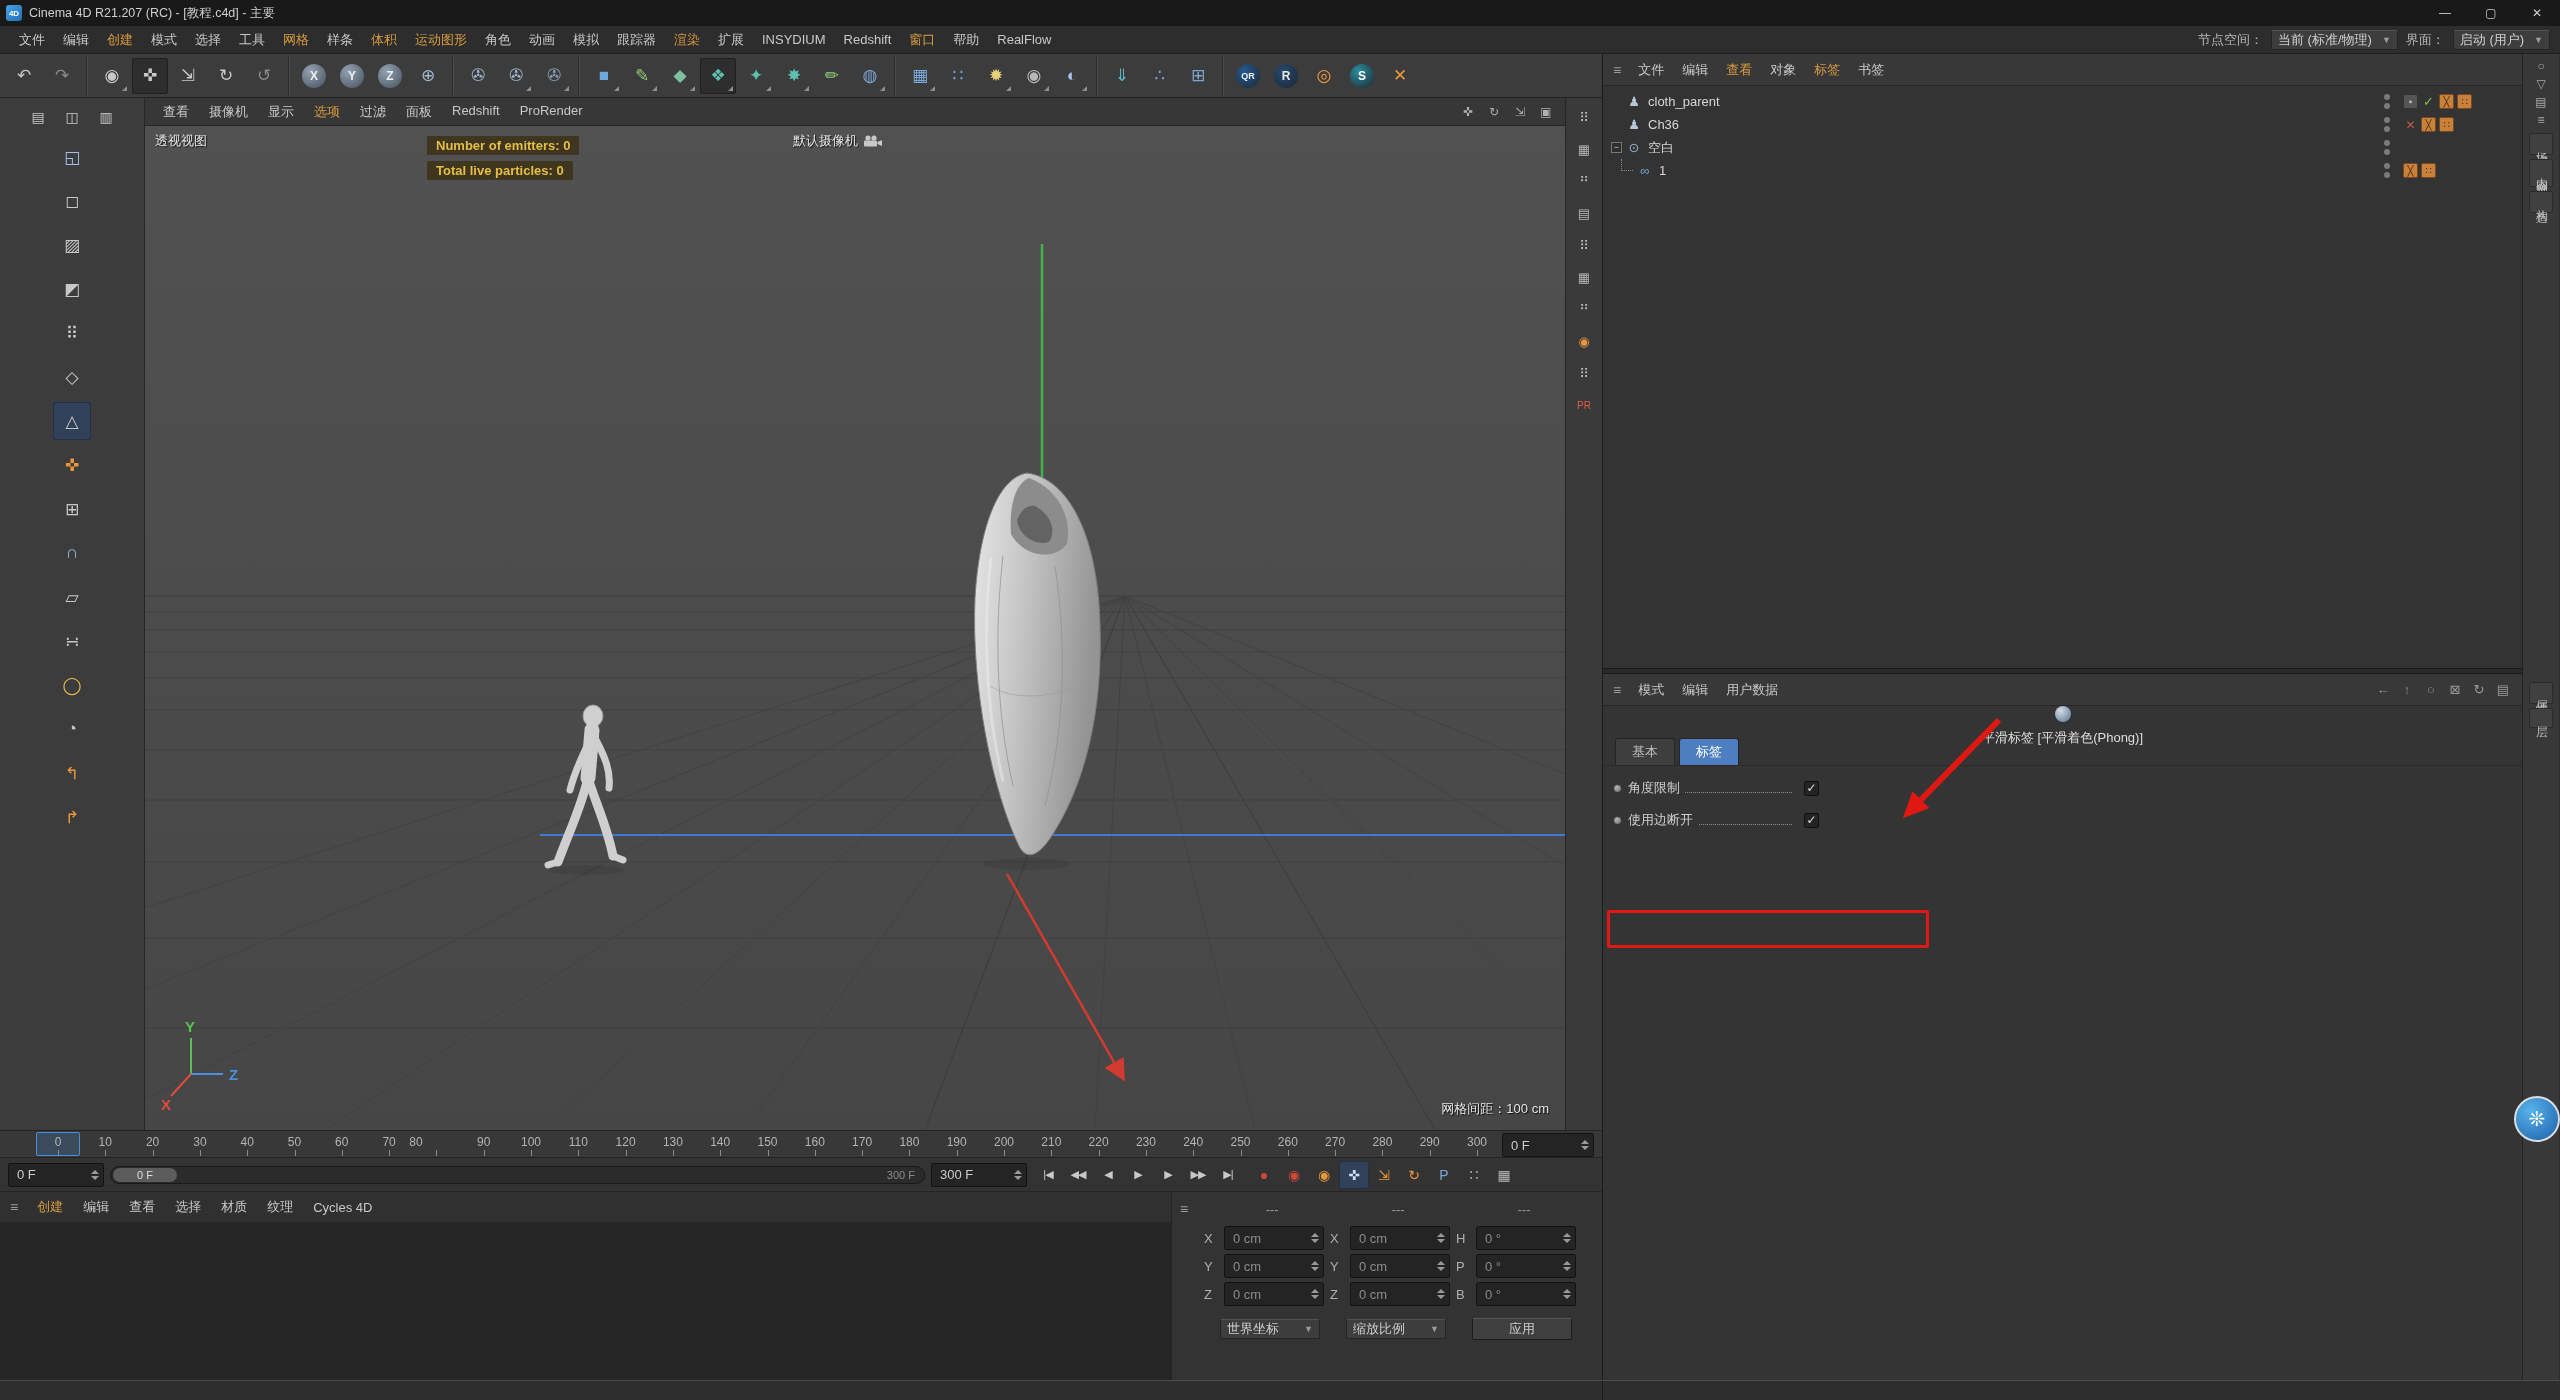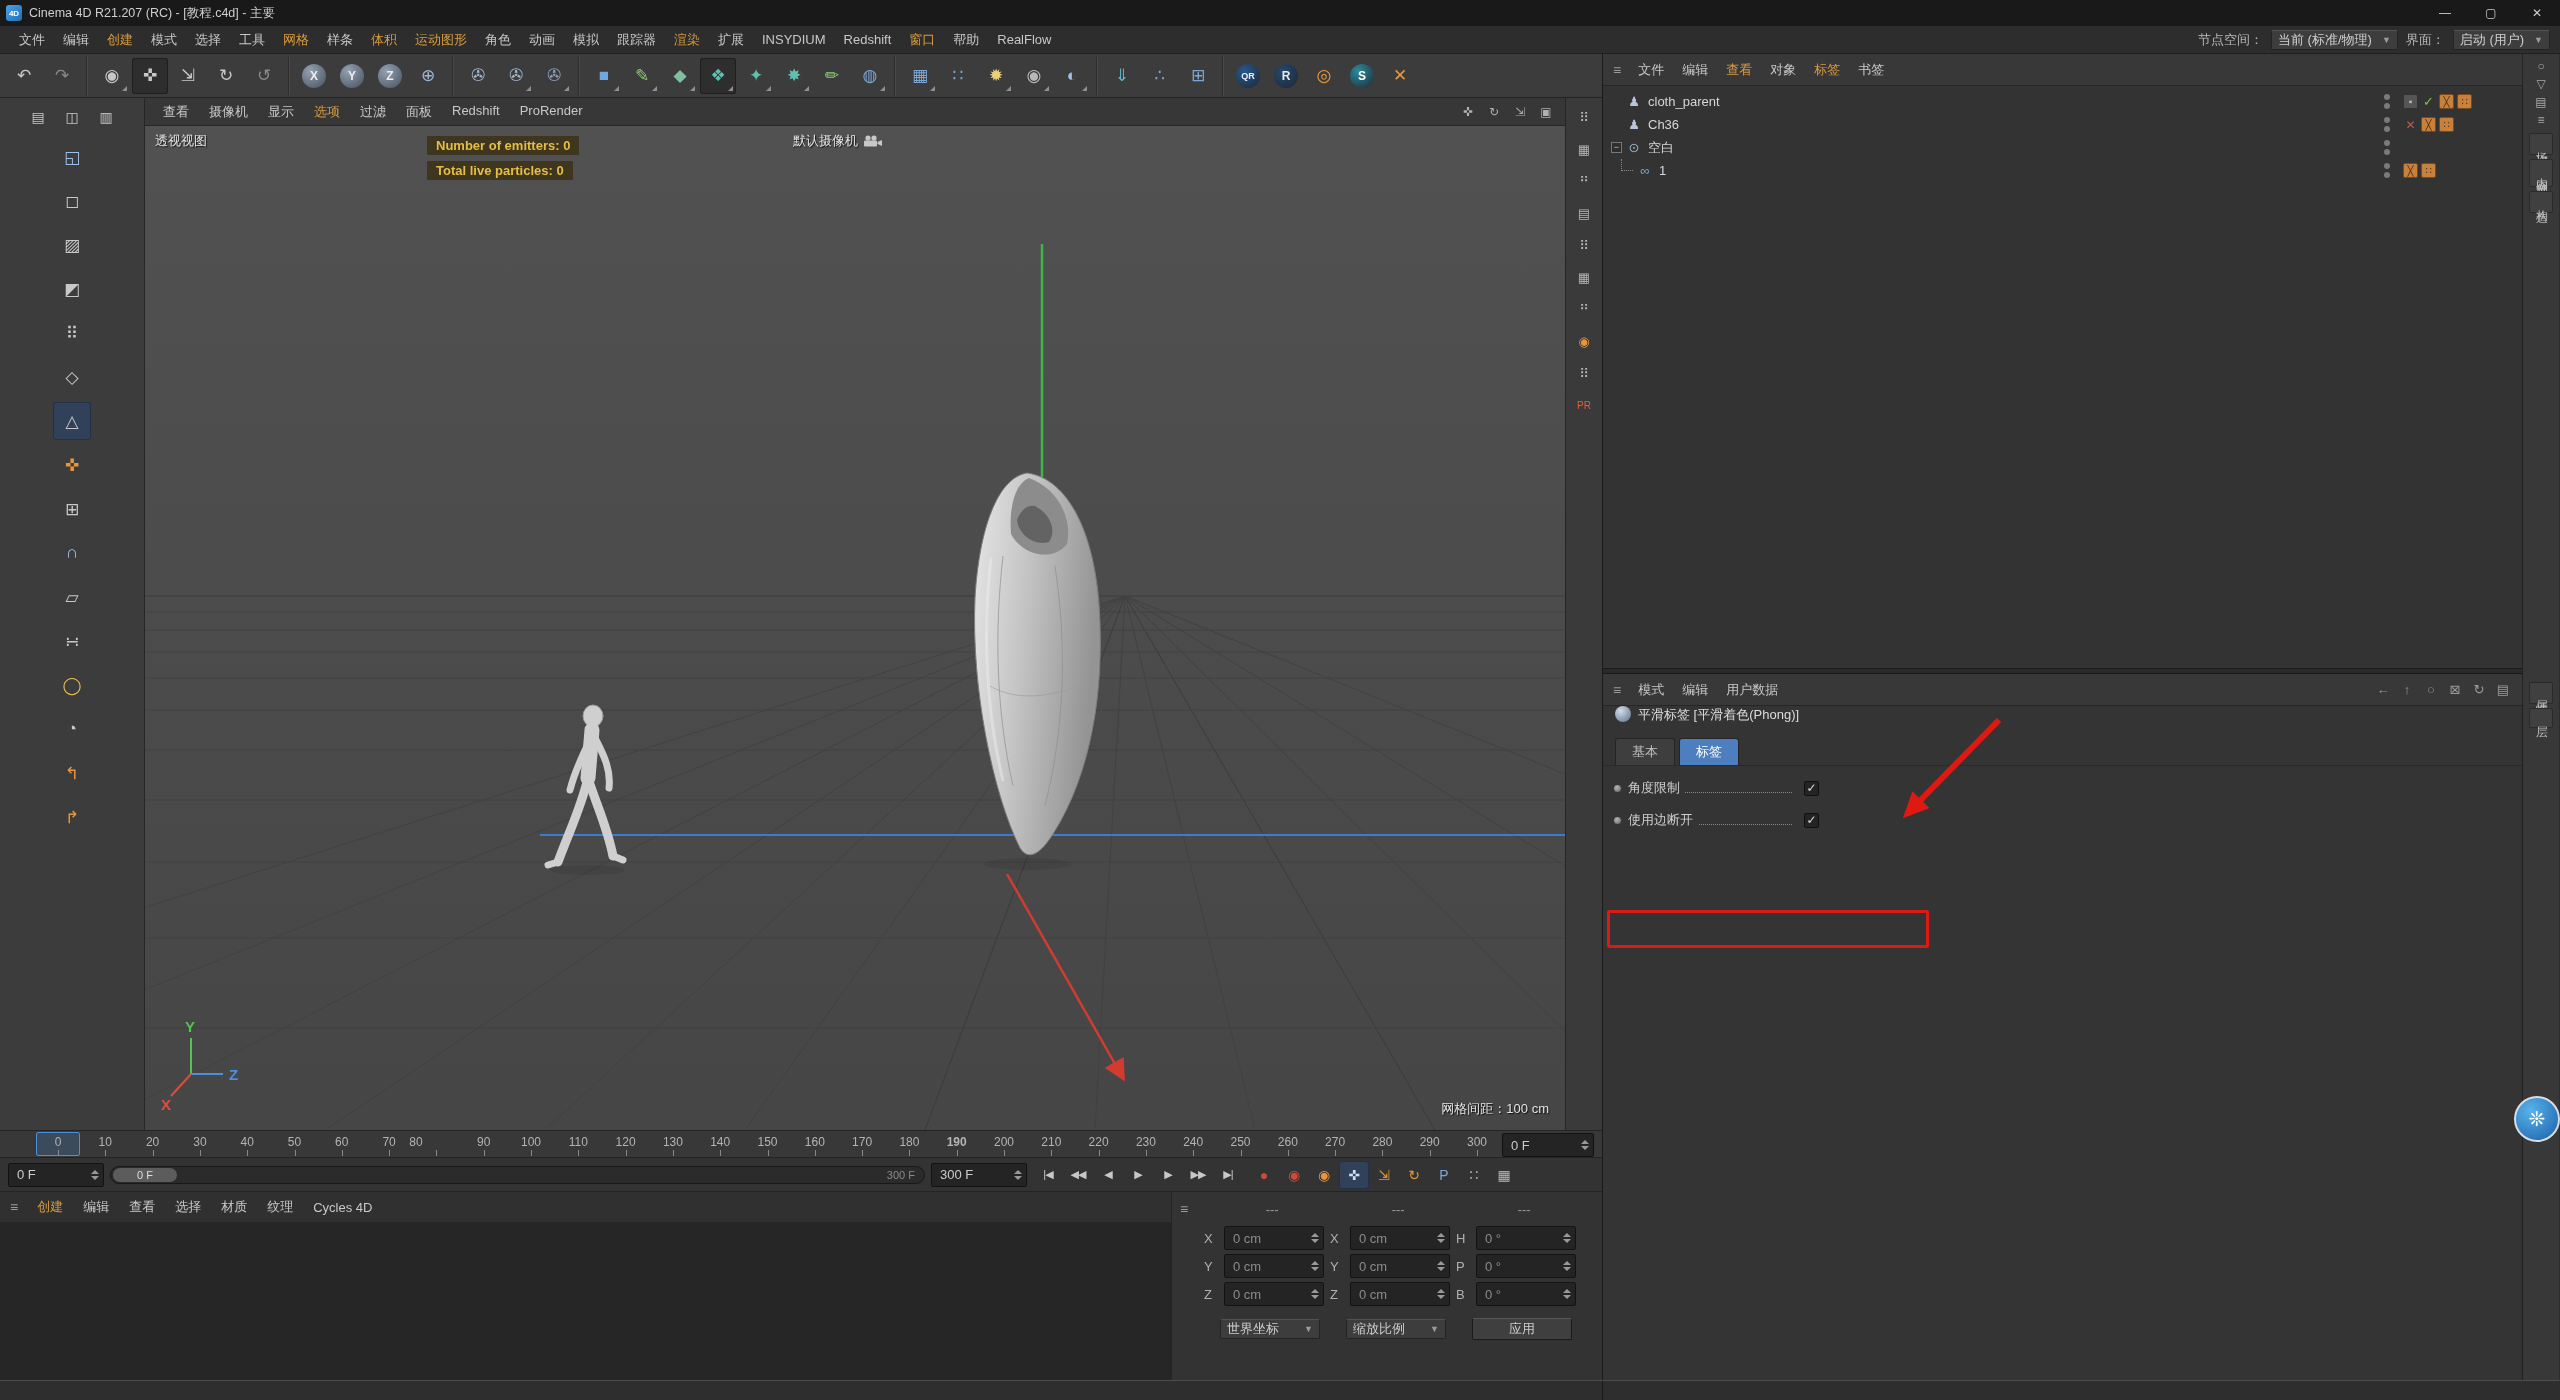--- a/index.html
+++ b/index.html
@@ -132,21 +132,21 @@
   .tag.gray { background:#555; border:1px solid #333; color:#bbb; }
   .tag.green { color:#7ec24a; font-weight:bold; font-size:13px; }
   .tag.cross { color:#c05b4a; font-weight:bold; font-size:12px; }
   .tag.orange { background:#c8813a; border:1px solid #7a4a1e; color:#53300f; }
 
   #right-splitter { height:5px; background:#2a2a2a; border-bottom:1px solid #1a1a1a; }
 
   #attr-panel { flex:1; position:relative; background:#343434; display:flex; flex-direction:column; }
   #attr-menu-icons { margin-left:auto; display:flex; gap:6px; color:#9a9a9a; }
   #attr-menu-icons span { width:18px; text-align:center; }
-  #attr-title { height:30px; display:flex; align-items:flex-start; gap:7px; padding:0 12px; color:#ddd; }
+  #attr-title { height:30px; display:flex; align-items:center; gap:7px; padding:0 12px; color:#ddd;flex-direction:column; }
   #phong-icon { width:16px; height:16px; border-radius:50%; background:radial-gradient(circle at 35% 30%,#d3dce8,#57708c); flex:none; }
   #attr-tabs { height:30px; display:flex; align-items:flex-end; gap:4px; padding:0 12px; border-bottom:1px solid #2a2a2a; }
   .attr-tab { padding:4px 16px; background:#3e3e3e; border:1px solid #252525; border-bottom:none; border-radius:3px 3px 0 0; color:#c0c0c0; }
   .attr-tab.active { background:#4d7fc0; color:#fff; }
   #attr-body { position:relative; padding:6px 0 0 10px; }
   #attr-section { font-weight:bold; color:#e2e2e2; height:26px; display:flex; align-items:center; }
   .attr-row { height:32px; display:flex; align-items:center; gap:6px; }
   .anim-dot { width:9px; height:9px; border-radius:50%; background:radial-gradient(circle at 35% 30%,#b5b5b5,#6a6a6a); border:1px solid #3a3a3a; flex:none; }
   .attr-label { width:170px; position:relative; white-space:nowrap; color:#cfcfcf; }
   .attr-label .leader { position:absolute; left:0; right:6px; bottom:4px; border-bottom:1px dotted #8a8a8a; }
@@ -597,21 +597,21 @@
             <span class="tick-num" style="left: 720.2px;">140</span>
             <span class="tick-line" style="left: 720.2px;"></span>
             <span class="tick-num" style="left: 767.5px;">150</span>
             <span class="tick-line" style="left: 767.5px;"></span>
             <span class="tick-num" style="left: 814.8px;">160</span>
             <span class="tick-line" style="left: 814.8px;"></span>
             <span class="tick-num" style="left: 862.1px;">170</span>
             <span class="tick-line" style="left: 862.1px;"></span>
             <span class="tick-num" style="left: 909.4px;">180</span>
             <span class="tick-line" style="left: 909.4px;"></span>
-            <span class="tick-num" style="left: 956.7px; font-weight: bold;">190</span>
+            <span class="tick-num" style="left: 956.7px;">190</span>
             <span class="tick-line" style="left: 956.7px;"></span>
             <span class="tick-num" style="left: 1004px;">200</span>
             <span class="tick-line" style="left: 1004px;"></span>
             <span class="tick-num" style="left: 1051.3px;">210</span>
             <span class="tick-line" style="left: 1051.3px;"></span>
             <span class="tick-num" style="left: 1098.6px;">220</span>
             <span class="tick-line" style="left: 1098.6px;"></span>
             <span class="tick-num" style="left: 1145.9px;">230</span>
             <span class="tick-line" style="left: 1145.9px;"></span>
             <span class="tick-num" style="left: 1193.2px;">240</span>

